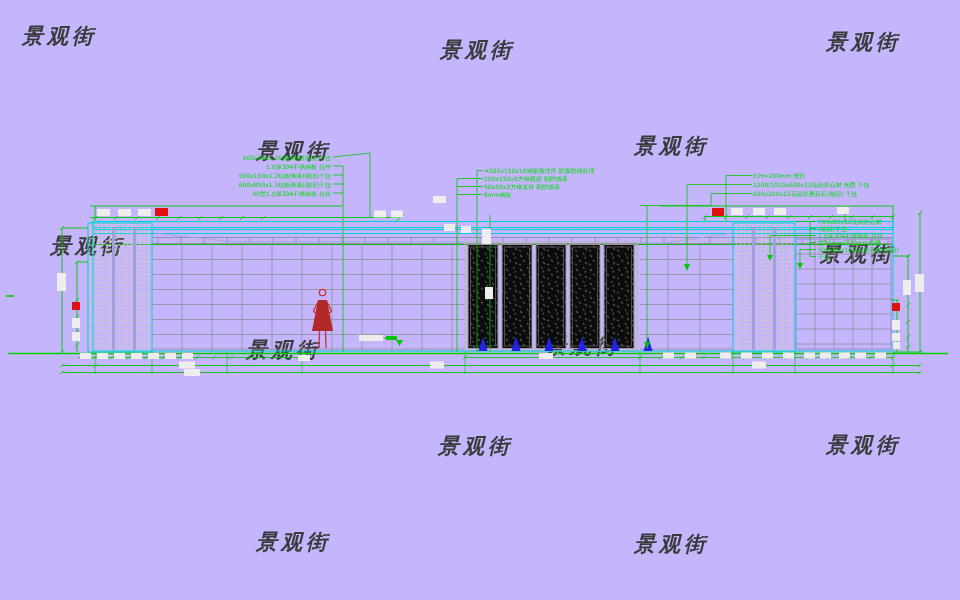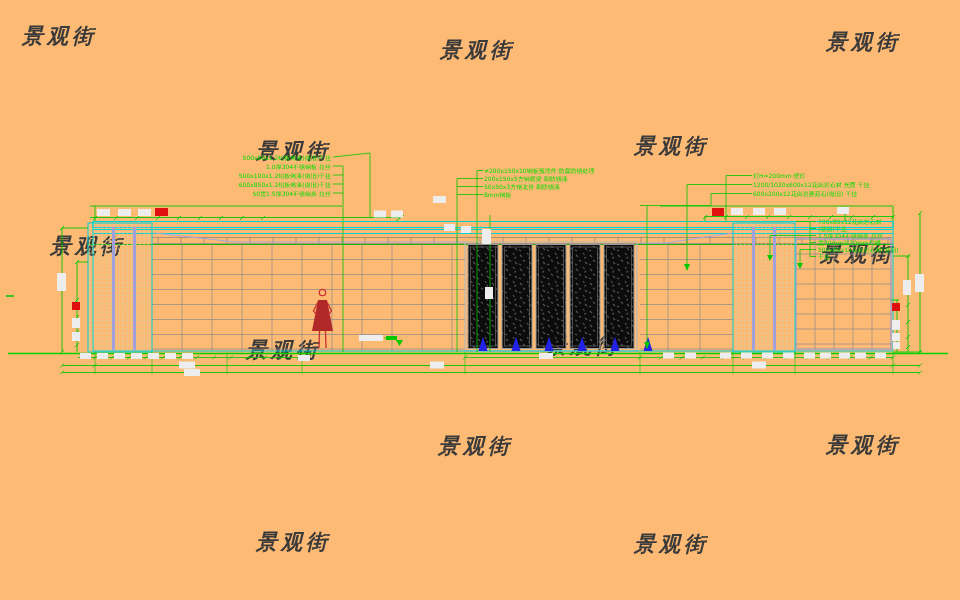--- a/index.html
+++ b/index.html
@@ -1,16 +1,16 @@
 <!DOCTYPE html>
 <html><head>
 <meta charset="utf-8">
 <style>
   html,body{margin:0;padding:0;background:#000;}
-  .stage{position:relative;width:960px;height:600px;background:#fdba74;overflow:hidden;
+  .stage{position:relative;width:960px;height:600px;background:#c4b5fd;overflow:hidden;
          font-family:"DejaVu Sans",sans-serif;}
   .wm{position:absolute;z-index:1;font-style:italic;font-weight:bold;font-size:21px;
       color:#3a3a3a;letter-spacing:4px;white-space:nowrap;}
   svg.draw{position:absolute;left:0;top:0;z-index:2;}
   text.ann{font-family:"DejaVu Sans",sans-serif;font-size:6px;fill:#00dc00;}
 </style>
 </head>
 <body>
 
 <div class="stage">

